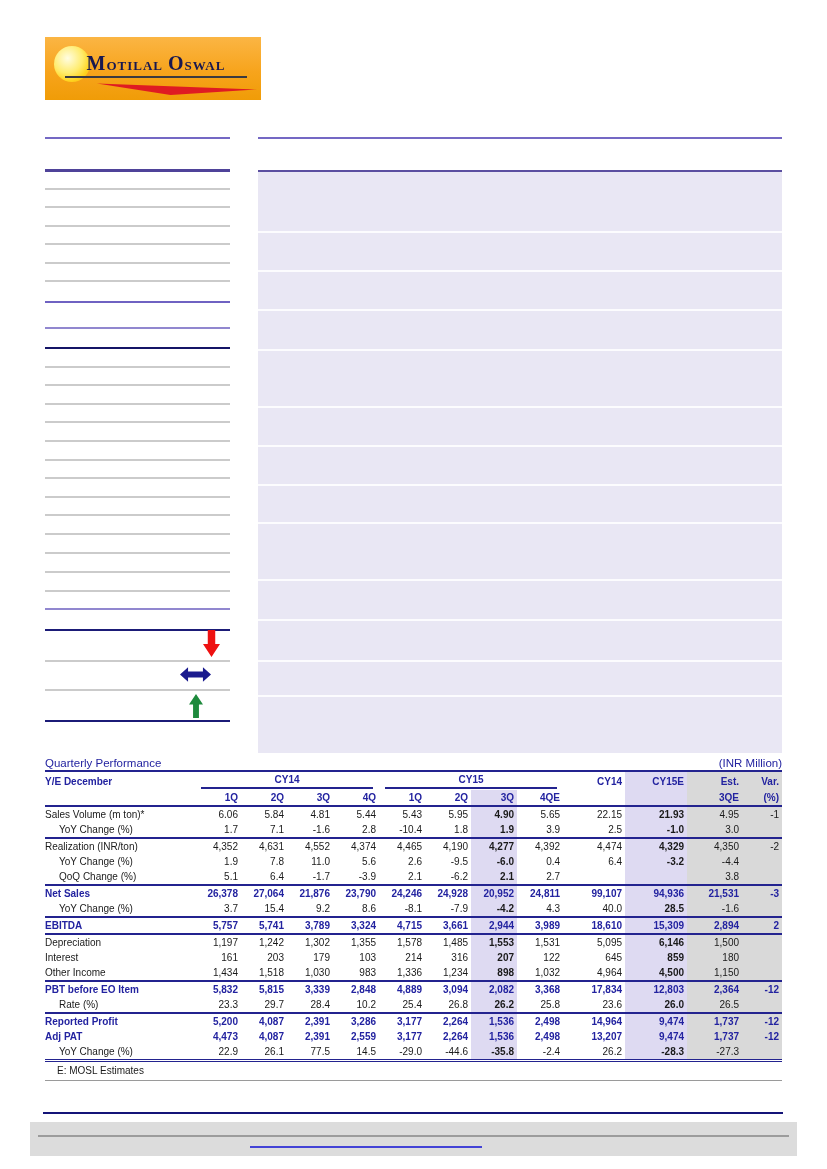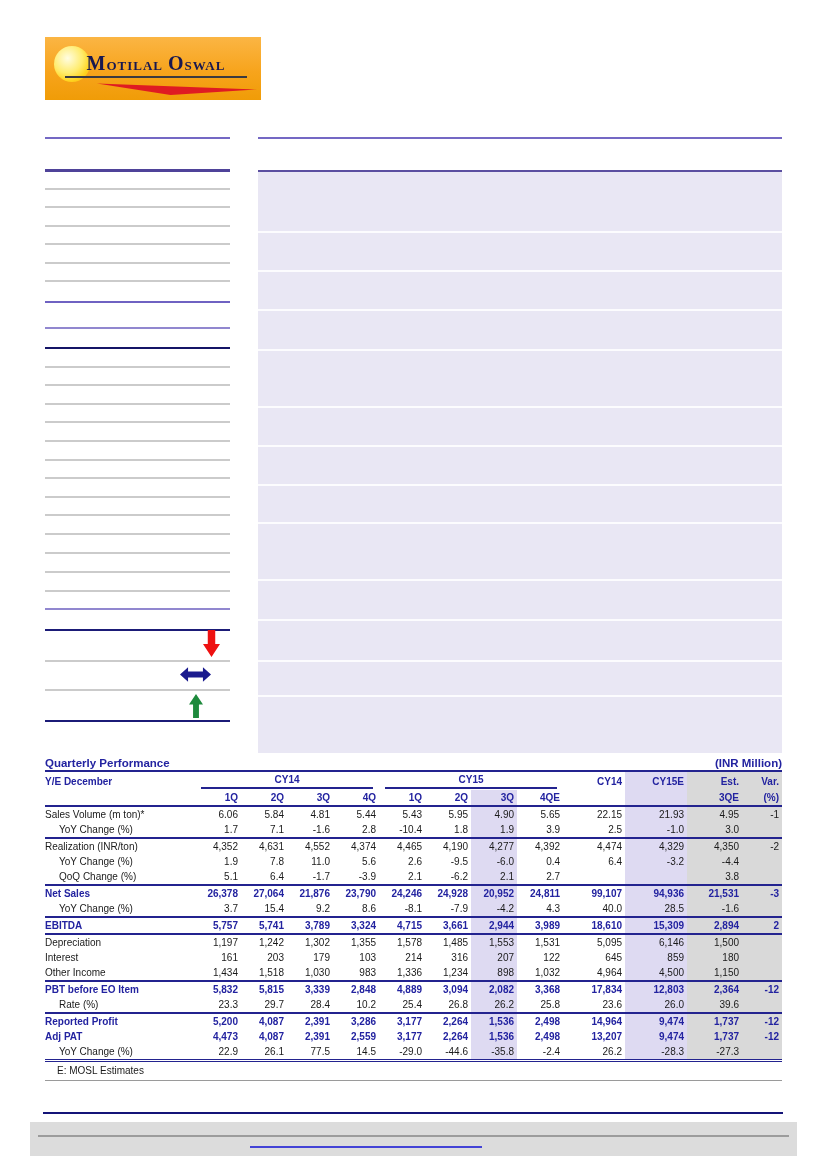--- a/index.html
+++ b/index.html
@@ -57,39 +57,39 @@
   .bodyblock {
     position:absolute; left:258px; top:170px; width:524px; height:583px;
     background:#e9e7f4; border-top:2px solid #5b4fa0;
   }
   .csep { position:absolute; left:0; width:100%; height:2px; background:rgba(255,255,255,0.85); }
 
   
   .qwrap { position:absolute; left:45px; top:757px; width:737px; }
   .qtitle {
     display:flex; justify-content:space-between; align-items:flex-end;
-    font-size:11.5px; font-weight:700; color:#2323a0;
+    font-size:11.5px; font-weight:400; color:#2323a0;
     border-bottom:2px solid #23238f; padding-bottom:1px;
   }
   table.q { border-collapse:collapse; table-layout:fixed; width:737px;
     font-size:10px; color:#1a1a1a; }
   table.q th, table.q td { padding:1px 3px 1px 0; text-align:right; line-height:13px;
     overflow:hidden; white-space:nowrap; }
   table.q th { color:#2323a0; font-weight:700; }
   table.q .lbl { text-align:left; padding-left:0; }
   table.q tr.h1 th.grp { text-align:center; padding:1px 0; }
   table.q tr.h1 th.grp span { display:block; margin:0 6px; border-bottom:2px solid #23238f; padding-bottom:1px; }
   table.q tr.h2 th { border-bottom:2px solid #23238f; }
   tr.sep td { border-top:2px solid #23238f; }
   tr.bold td { font-weight:700; color:#2323a0; }
   tr.sub td.lbl { padding-left:14px; }
   tr.last td { border-bottom:3px double #23238f; }
   tr.foot td { text-align:left; color:#1a1a1a; font-weight:400;
     border-bottom:1px solid #9a9a9a; padding:2px 0 3px 12px; }
-  .c-lav { background:#dedaf2; }
+  .c-lav { background:#dedaf2;font-weight:bold; }
   .c-gray { background:#d9d9d9; }
 
   
   .botline { position:absolute; left:43px; top:1112px; width:740px; height:2px; background:#141478; }
   .footbar { position:absolute; left:30px; top:1122px; width:767px; height:34px; background:#dcdcdc; }
   .footbar .inner { position:absolute; left:8px; right:8px; top:13px; height:2px; background:#9c9c9c; }
   .footlink { position:absolute; left:220px; top:24px; width:232px; height:2px; background:#4343d6; }
 </style>
 </head>
 <body>
@@ -390,21 +390,21 @@
             <td>23.3</td>
             <td>29.7</td>
             <td>28.4</td>
             <td>10.2</td>
             <td>25.4</td>
             <td>26.8</td>
             <td class="c-lav">26.2</td>
             <td>25.8</td>
             <td>23.6</td>
             <td class="c-lav">26.0</td>
-            <td class="c-gray">39.6</td>
+            <td class="c-gray">26.5</td>
             <td class="c-gray"></td>
           </tr>
           <tr class="bold sep">
             <td class="lbl">Reported Profit</td>
             <td>5,200</td>
             <td>4,087</td>
             <td>2,391</td>
             <td>3,286</td>
             <td>3,177</td>
             <td>2,264</td>

